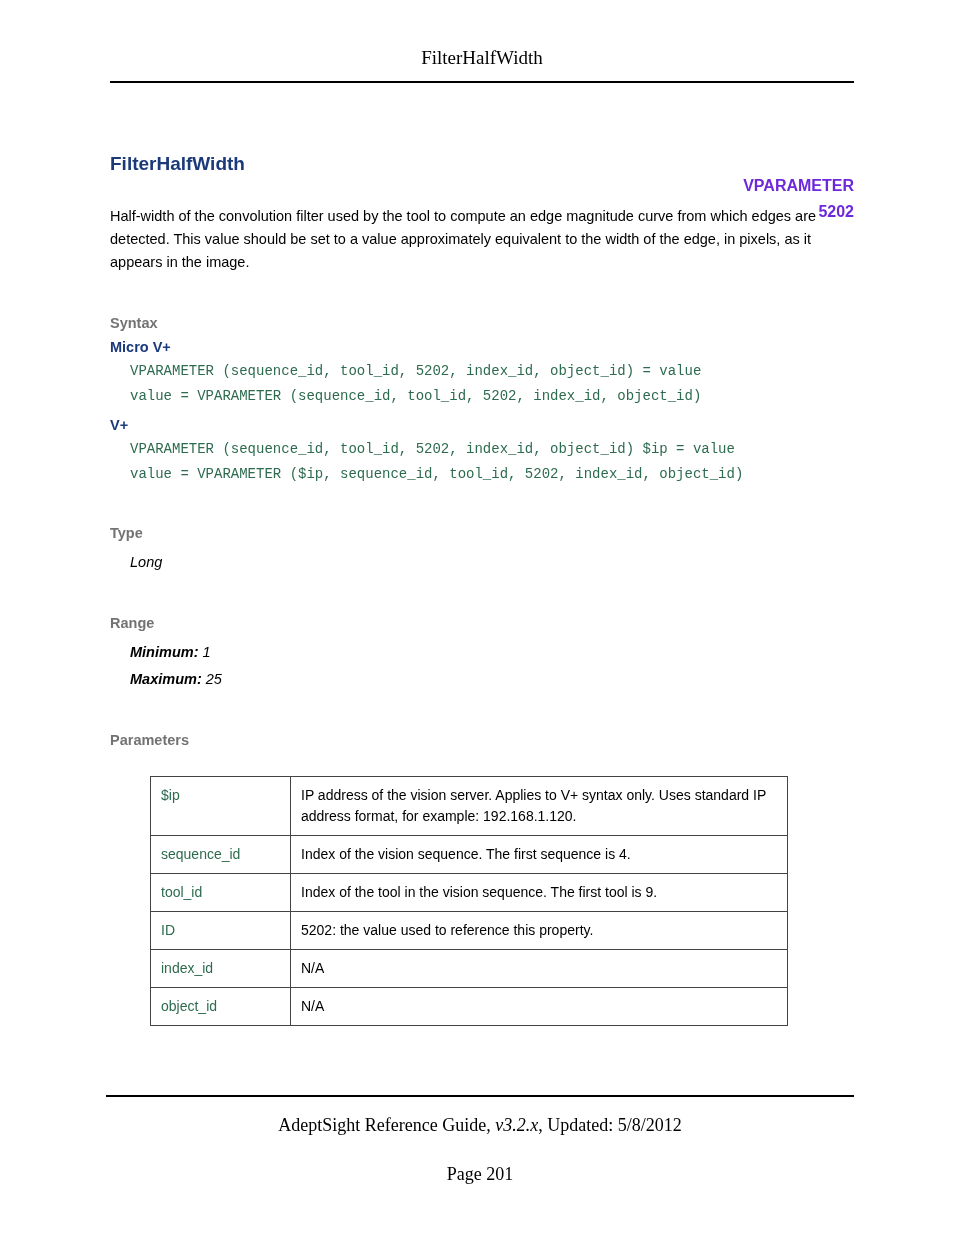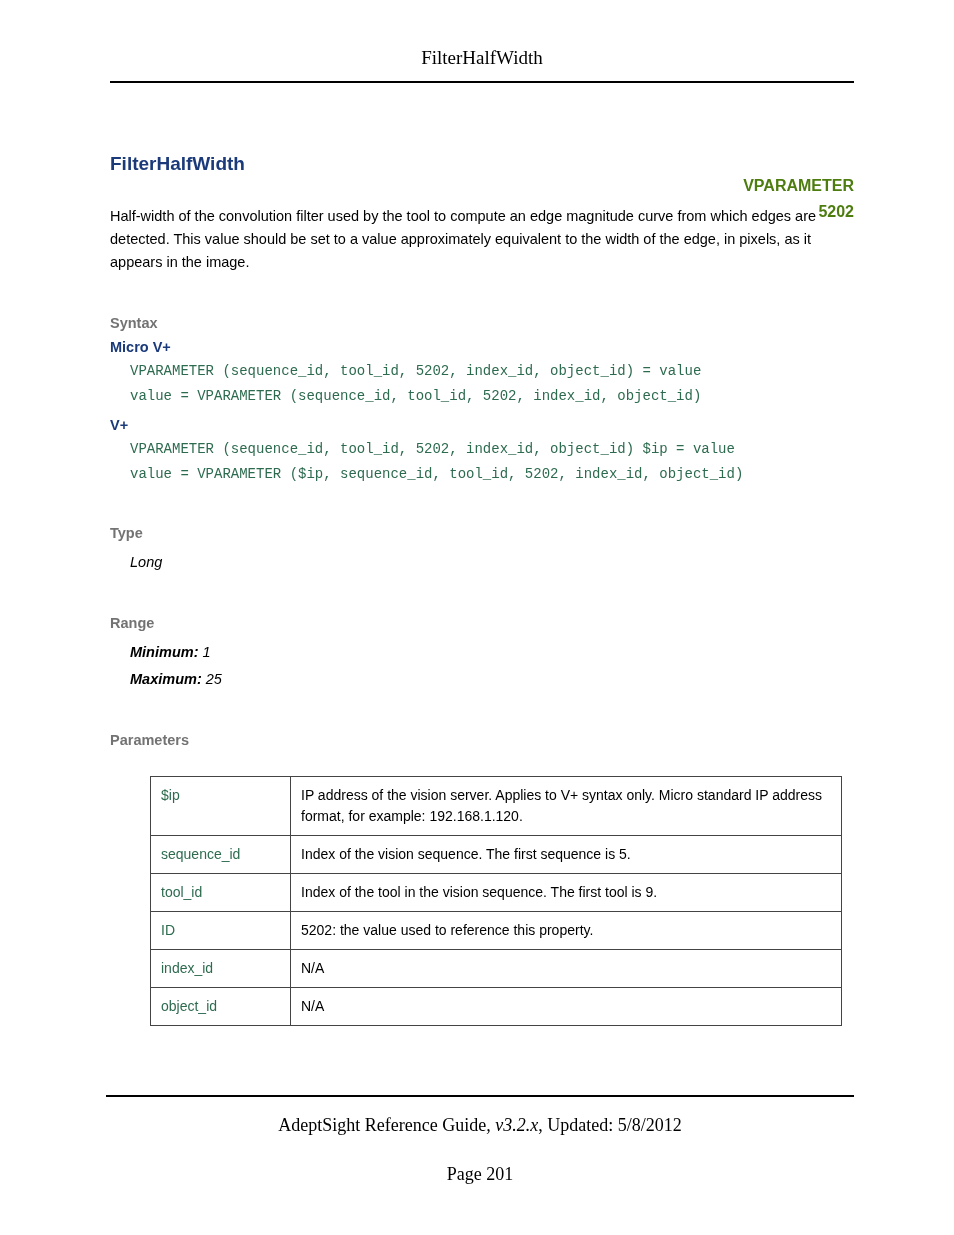--- a/index.html
+++ b/index.html
@@ -29,21 +29,21 @@
   .main-title {
     font-size: 19px;
     font-weight: bold;
     color: #1b3a7a;
   }
   .tag-block {
     position: absolute;
     right: 0;
     top: 20px;
     text-align: right;
-    color: #4d7c0f;
+    color: #6d28d9;
     font-weight: bold;
     font-size: 16px;
     line-height: 1.6;
   }
   .description {
     font-size: 14.5px;
     line-height: 1.6;
     margin-top: 24px;
     margin-bottom: 40px;
   }
@@ -73,21 +73,21 @@
   .indent-text {
     font-size: 14.5px;
     margin-left: 20px;
     line-height: 1.9;
     font-style: italic;
   }
   .param-table {
     border-collapse: collapse;
     margin-left: 40px;
     margin-top: 28px;
-    width: 692px;
+    width: 638px;
   }
   .param-table td {
     border: 1px solid #444;
     padding: 8px 10px;
     font-size: 14px;
     vertical-align: top;
     line-height: 1.5;
   }
   .param-table td:first-child {
     width: 140px;
@@ -146,25 +146,25 @@
     <b>Maximum:</b>
     <span>25</span>
   </div>
 
   <div class="section-heading section-gap">Parameters</div>
 
   <table class="param-table">
     <tbody>
       <tr>
         <td>$ip</td>
-        <td style="color:#000">IP address of the vision server. Applies to V+ syntax only. Micro standard IP address format, for example: 192.168.1.120.</td>
+        <td style="color:#000">IP address of the vision server. Applies to V+ syntax only. Uses standard IP address format, for example: 192.168.1.120.</td>
       </tr>
       <tr>
         <td>sequence_id</td>
-        <td style="color:#000">Index of the vision sequence. The first sequence is 5.</td>
+        <td style="color:#000">Index of the vision sequence. The first sequence is 4.</td>
       </tr>
       <tr>
         <td>tool_id</td>
         <td style="color:#000">Index of the tool in the vision sequence. The first tool is 9.</td>
       </tr>
       <tr>
         <td>ID</td>
         <td style="color:#000">5202: the value used to reference this property.</td>
       </tr>
       <tr>

